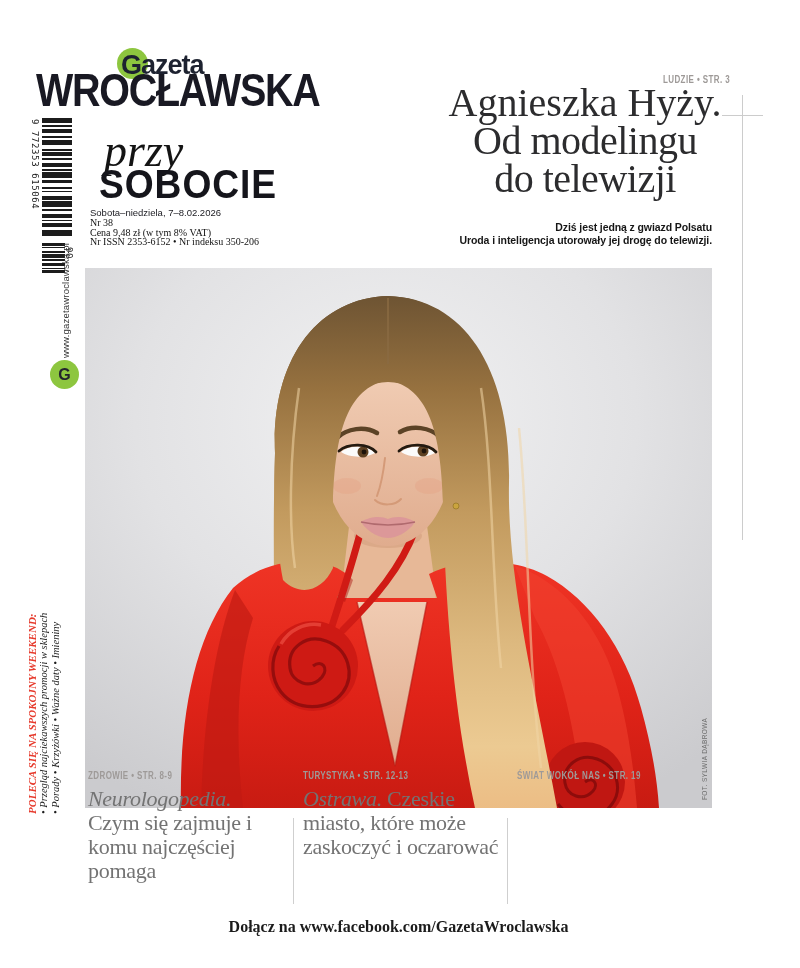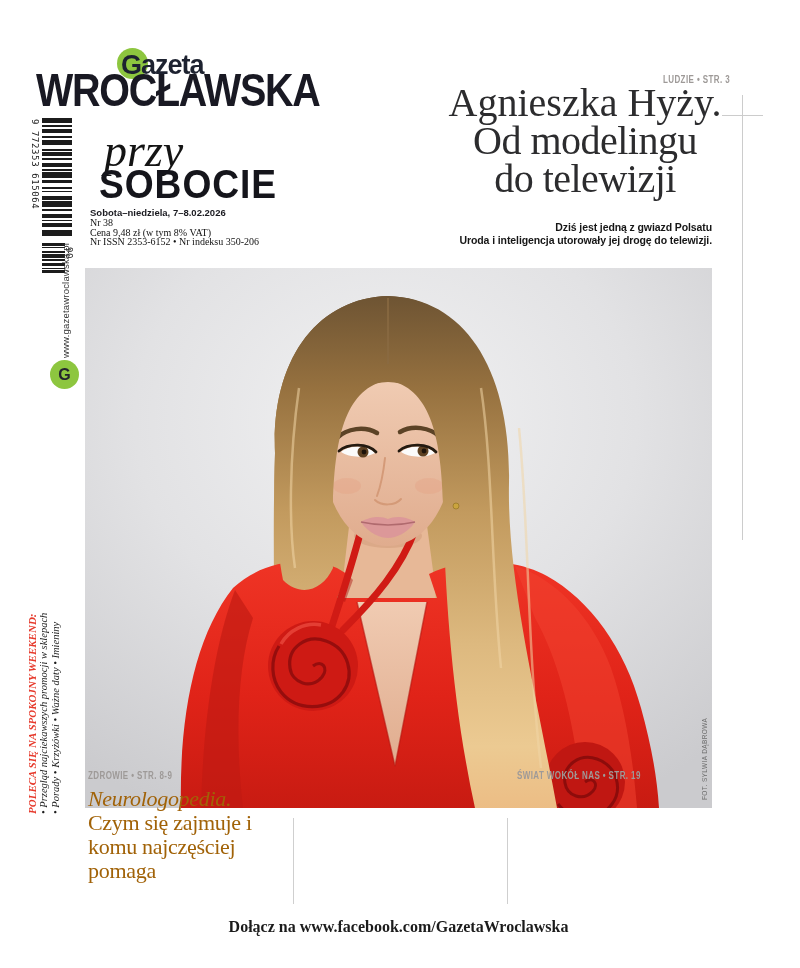--- a/index.html
+++ b/index.html
@@ -12,21 +12,21 @@
              color:#1d2230;font-family:"Liberation Sans","DejaVu Sans",sans-serif;}
   .brand-main{position:absolute;left:36px;top:62px;font-size:47px;font-weight:900;letter-spacing:-1.5px;
               color:#191923;transform:scaleX(.84);transform-origin:left top;white-space:nowrap;}
 
   .sup-script{position:absolute;left:104px;top:124px;font-family:"Liberation Serif","DejaVu Serif",serif;
               font-style:italic;font-size:46px;color:#141414;}
   .sup-title{position:absolute;left:99px;top:162px;font-size:40px;font-weight:900;letter-spacing:1px;
              color:#15151b;transform:scaleX(.93);transform-origin:left top;white-space:nowrap;}
 
   .issue-block{position:absolute;left:90px;top:208px;line-height:9.8px;white-space:nowrap;}
-  .issue-block .b{font-weight:bold;font-size:9.5px;font-family:"Liberation Sans","DejaVu Sans",sans-serif;}
+  .issue-block .b{font-weight:normal;font-size:9.5px;font-family:"Liberation Sans","DejaVu Sans",sans-serif;}
   .issue-block .s{font-family:"Liberation Serif","DejaVu Serif",serif;font-size:10px;color:#111;}
 
   
   .kicker{font-size:8px;font-weight:bold;letter-spacing:.4px;color:#9e9a98;
           display:inline-block;transform:scaleY(1.35);transform-origin:left bottom;white-space:nowrap;}
 
   
   .lead-kicker{position:absolute;left:440px;top:70px;width:290px;text-align:right;}
   .lead-kicker .kicker{transform-origin:center bottom;}
   .lead-head{position:absolute;left:420px;top:84px;width:330px;text-align:center;
@@ -58,21 +58,21 @@
   .promo .ln{color:#1d1d1d;font-size:10.5px;}
 
   
   .photo{position:absolute;left:85px;top:268px;width:627px;height:540px;}
   .photo svg{display:block;}
   .credit{font-size:6.5px;color:#6e6e6e;letter-spacing:.4px;font-family:"Liberation Sans","DejaVu Sans",sans-serif;}
 
   
   .teaser{position:absolute;top:766px;width:196px;}
   .teaser .hd{margin-top:3px;font-family:"Liberation Serif","DejaVu Serif",serif;font-size:22px;
-              line-height:24px;color:#a16207;letter-spacing:-.3px;}
+              line-height:24px;color:#737373;letter-spacing:-.3px;}
   .teaser .hd em{font-style:italic;}
   .t1{left:88px;} .t2{left:303px;} .t3{left:517px;}
   .tdiv{position:absolute;top:818px;width:1px;height:86px;background:#cfcfcf;}
   .d1{left:293px;} .d2{left:507px;}
 
   
   .footer{position:absolute;left:85px;top:918px;width:627px;text-align:center;
           font-family:"Liberation Serif","DejaVu Serif",serif;font-weight:bold;font-size:16px;color:#1b1b1b;}
 </style>
 </head>
@@ -277,19 +277,23 @@
       <circle cx="371" cy="238" r="3" fill="#caa43e" stroke="#8a6b1d" stroke-width=".6"></circle>
     </svg>
     <div class="rot-ccw credit" style="left:616px;top:532px;">FOT. SYLWIA DĄBROWA</div>
   </div>
 
   <div class="teaser t1">
     <span class="kicker">ZDROWIE • STR. 8-9</span>
     <div class="hd"><em>Neurologopedia.</em><span> Czym się zajmuje i komu najczęściej pomaga</span></div>
   </div>
   <div class="tdiv d1"></div>
+  <div class="teaser t2">
+    <span class="kicker">TURYSTYKA • STR. 12-13</span>
+    <div class="hd"><em>Ostrawa.</em><span> Czeskie miasto, które może zaskoczyć i oczarować</span></div>
+  </div>
   <div class="tdiv d2"></div>
   <div class="teaser t3">
     <span class="kicker">ŚWIAT WOKÓŁ NAS • STR. 19</span>
   </div>
 
   <div class="footer">Dołącz na www.facebook.com/GazetaWroclawska</div>
 </div>
 
 </body></html>

